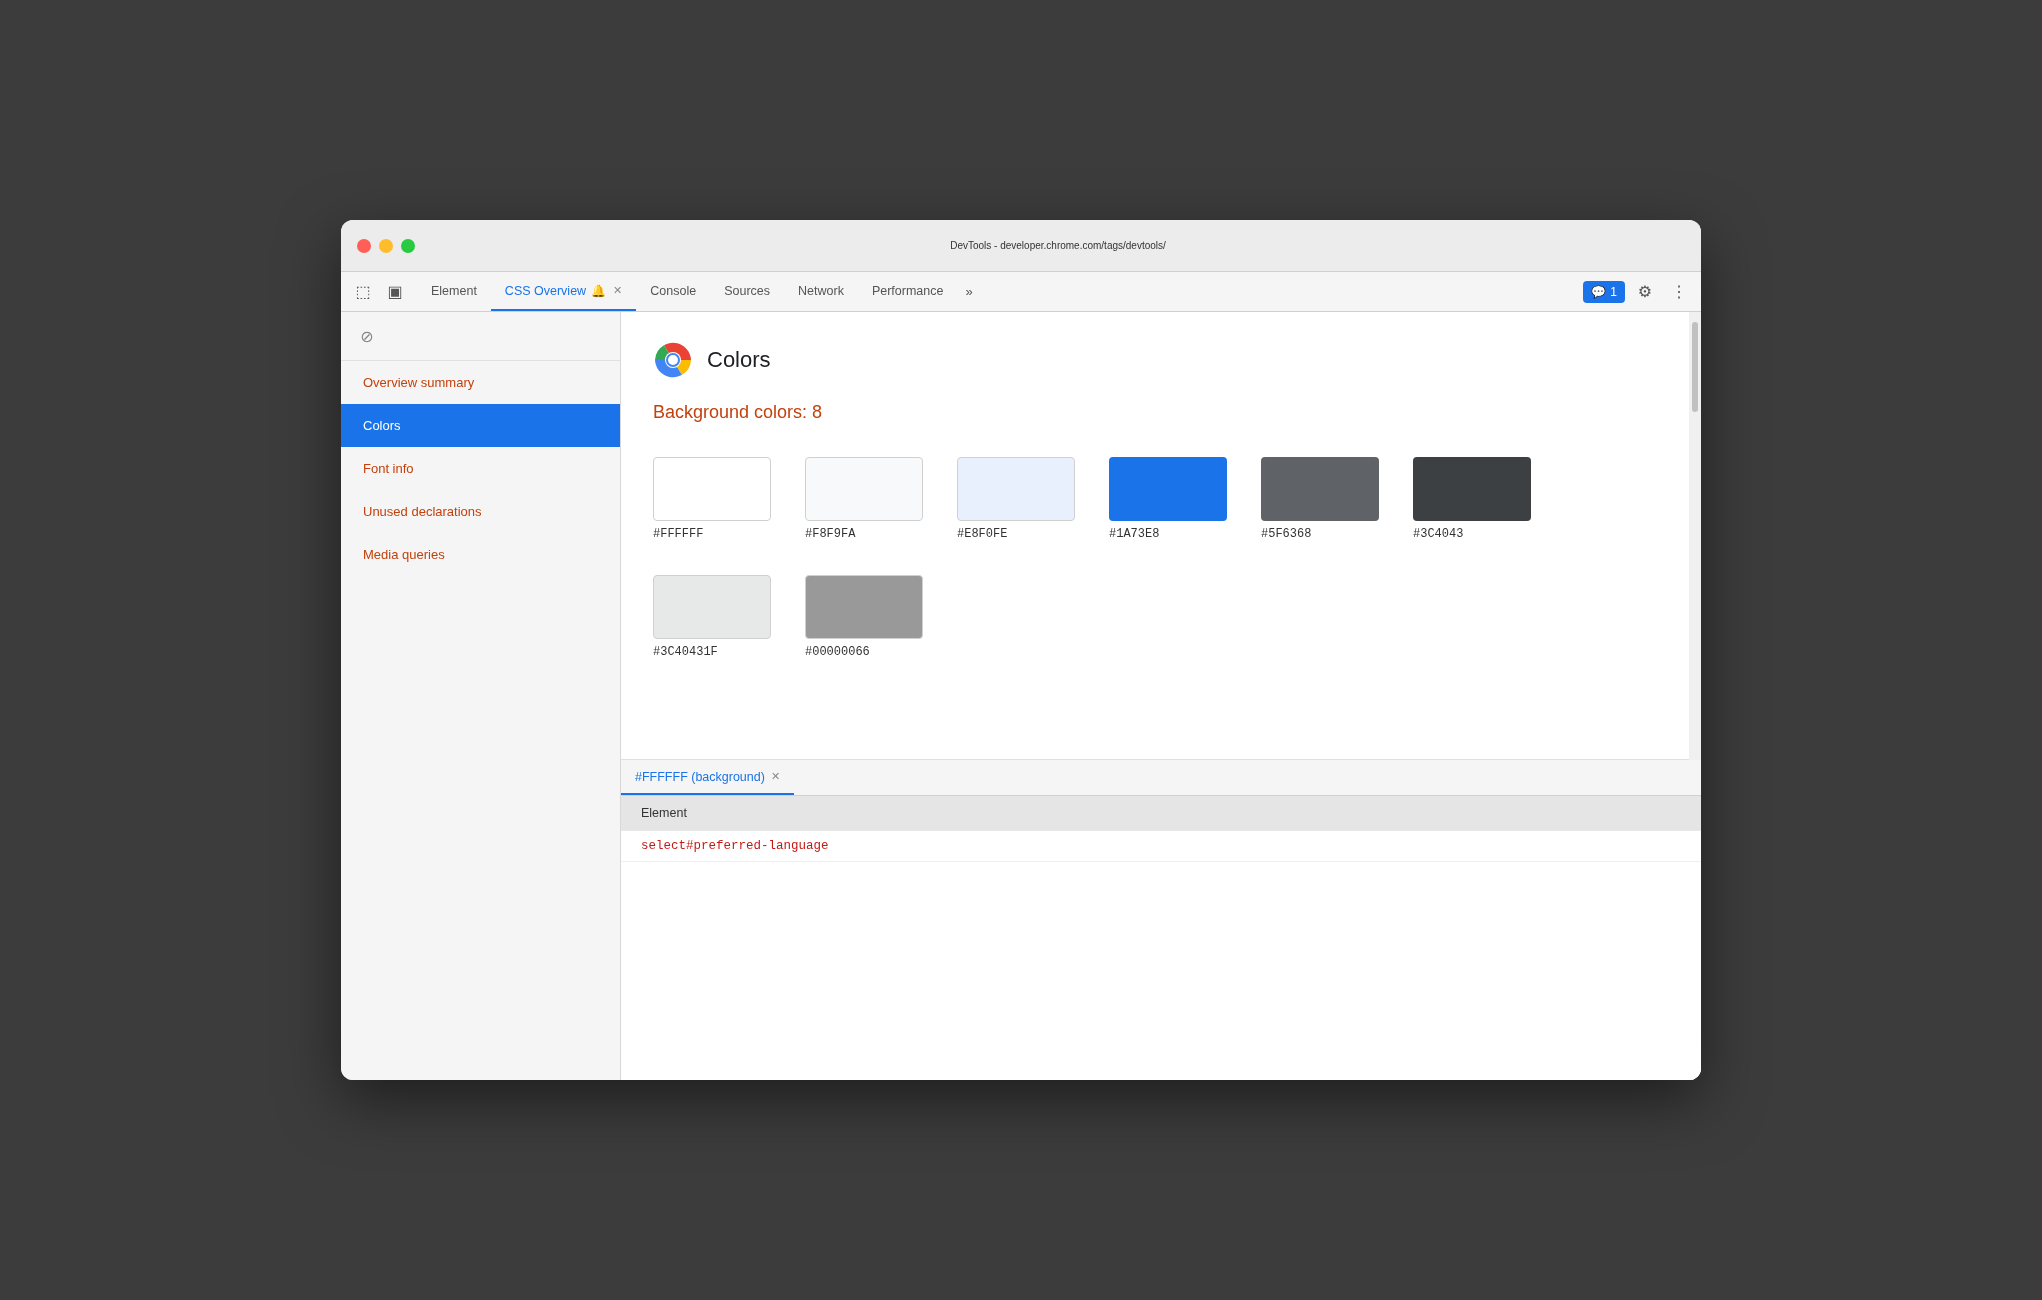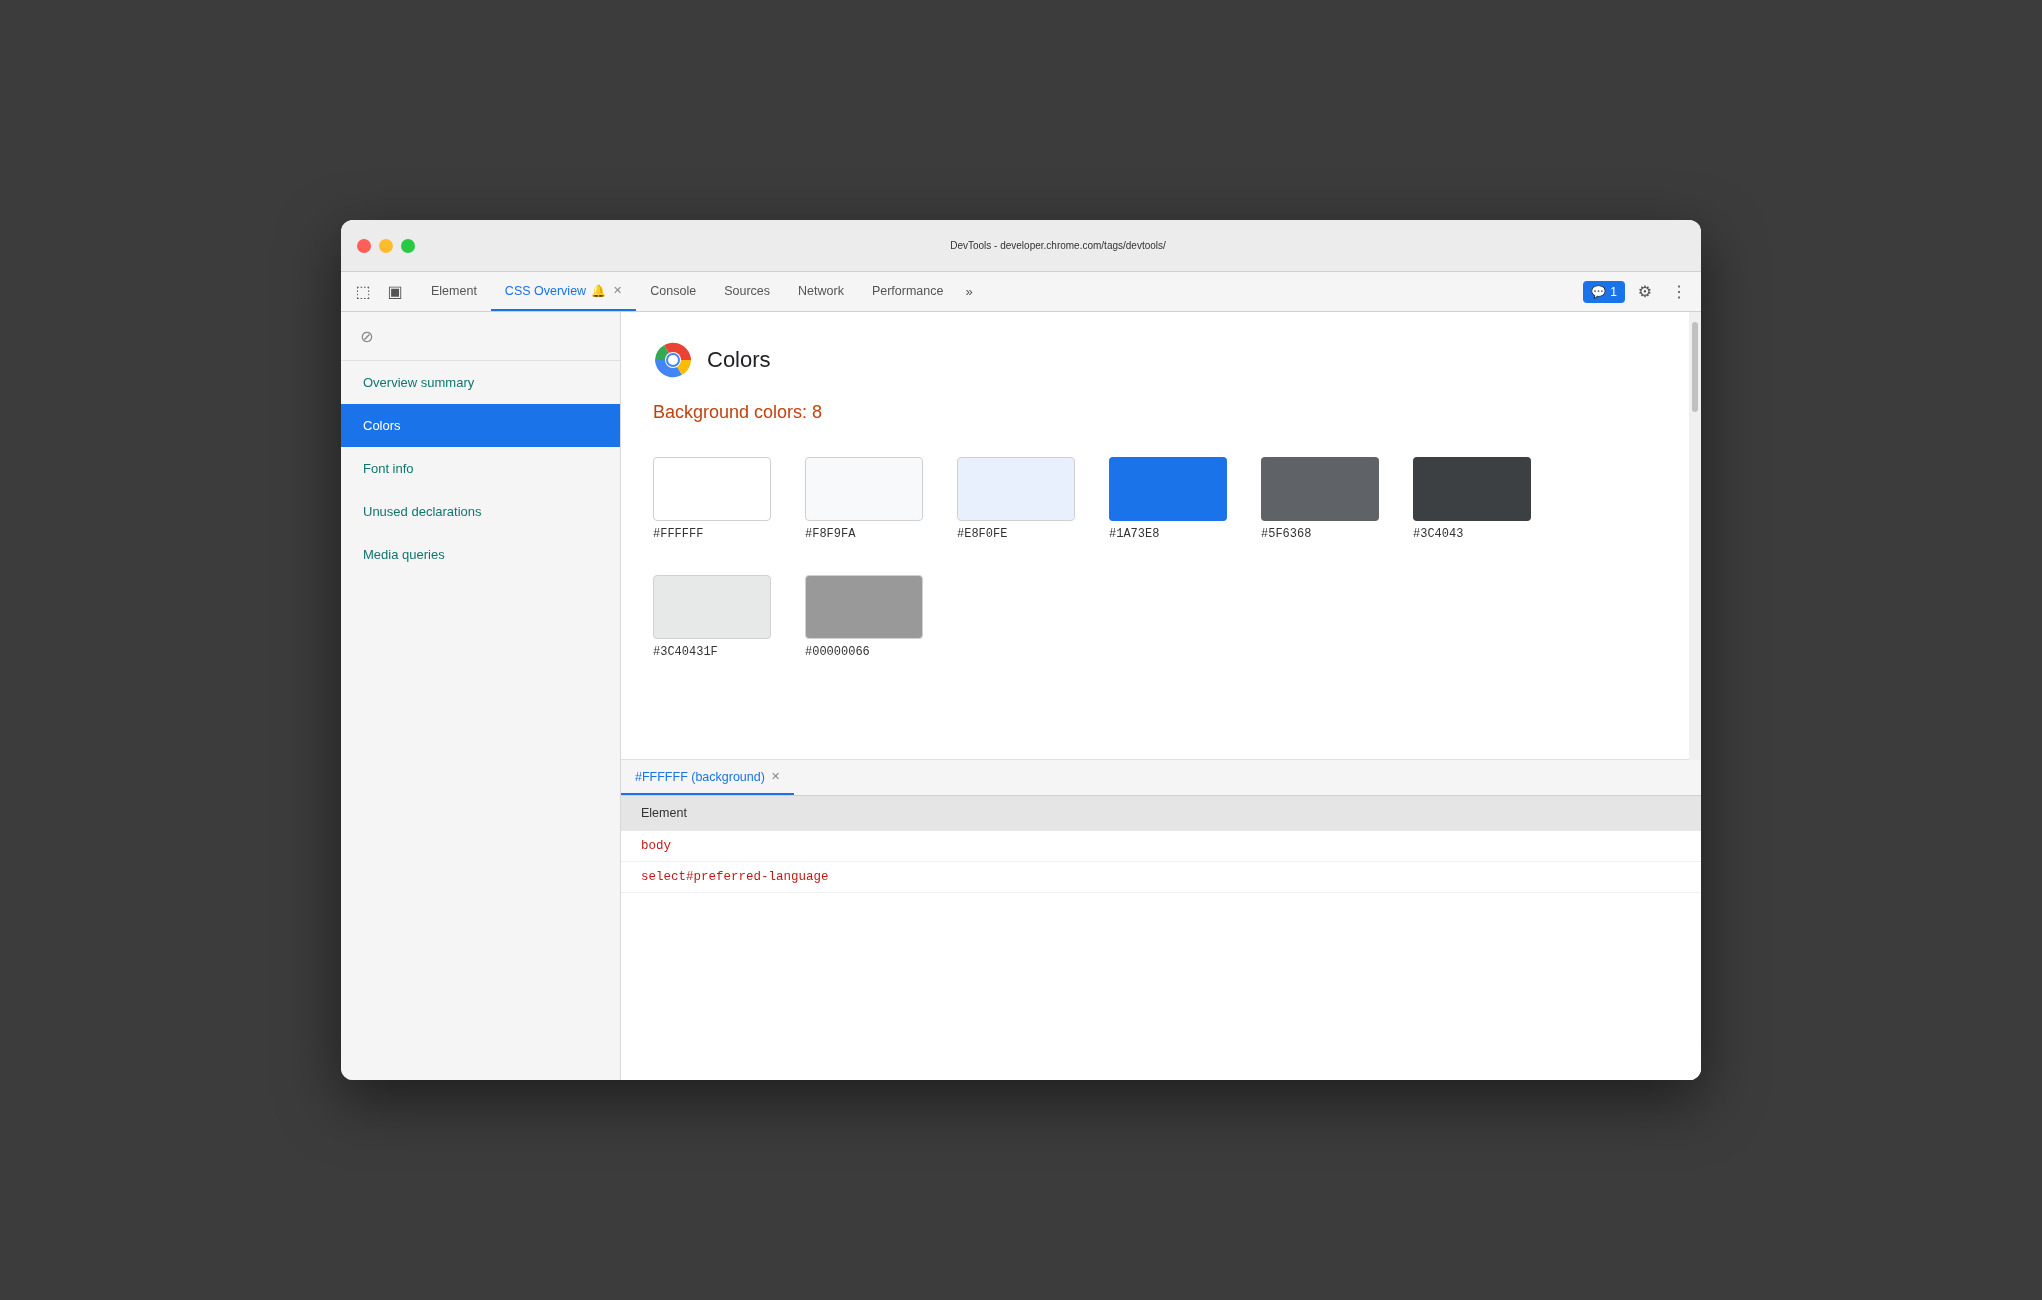--- a/index.html
+++ b/index.html
@@ -164,21 +164,21 @@
       display: flex;
       align-items: center;
       justify-content: center;
       color: #888;
       font-size: 16px;
       cursor: pointer;
     }
     .sidebar-item {
       padding: 14px 22px;
       font-size: 13px;
-      color: #0f766e;
+      color: #c2410c;
       cursor: pointer;
     }
     .sidebar-item.active {
       background: #1a73e8;
       color: white;
     }
 
     
     .content {
       flex: 1;
@@ -446,22 +446,19 @@
       <div class="bottom-panel">
         <div class="bottom-tabs">
           <div class="bottom-tab active">
             <span>#FFFFFF (background)</span>
             <span class="bottom-tab-close">✕</span>
           </div>
         </div>
         <div class="element-panel">
           <div class="element-header">Element</div>
           <div class="element-row red">
-            <span>body</span>
-          </div>
-          <div class="element-row red">
             <span>select#preferred-language</span>
           </div>
         </div>
       </div>
     </div>
   </div>
 </div>
 
 </body></html>

